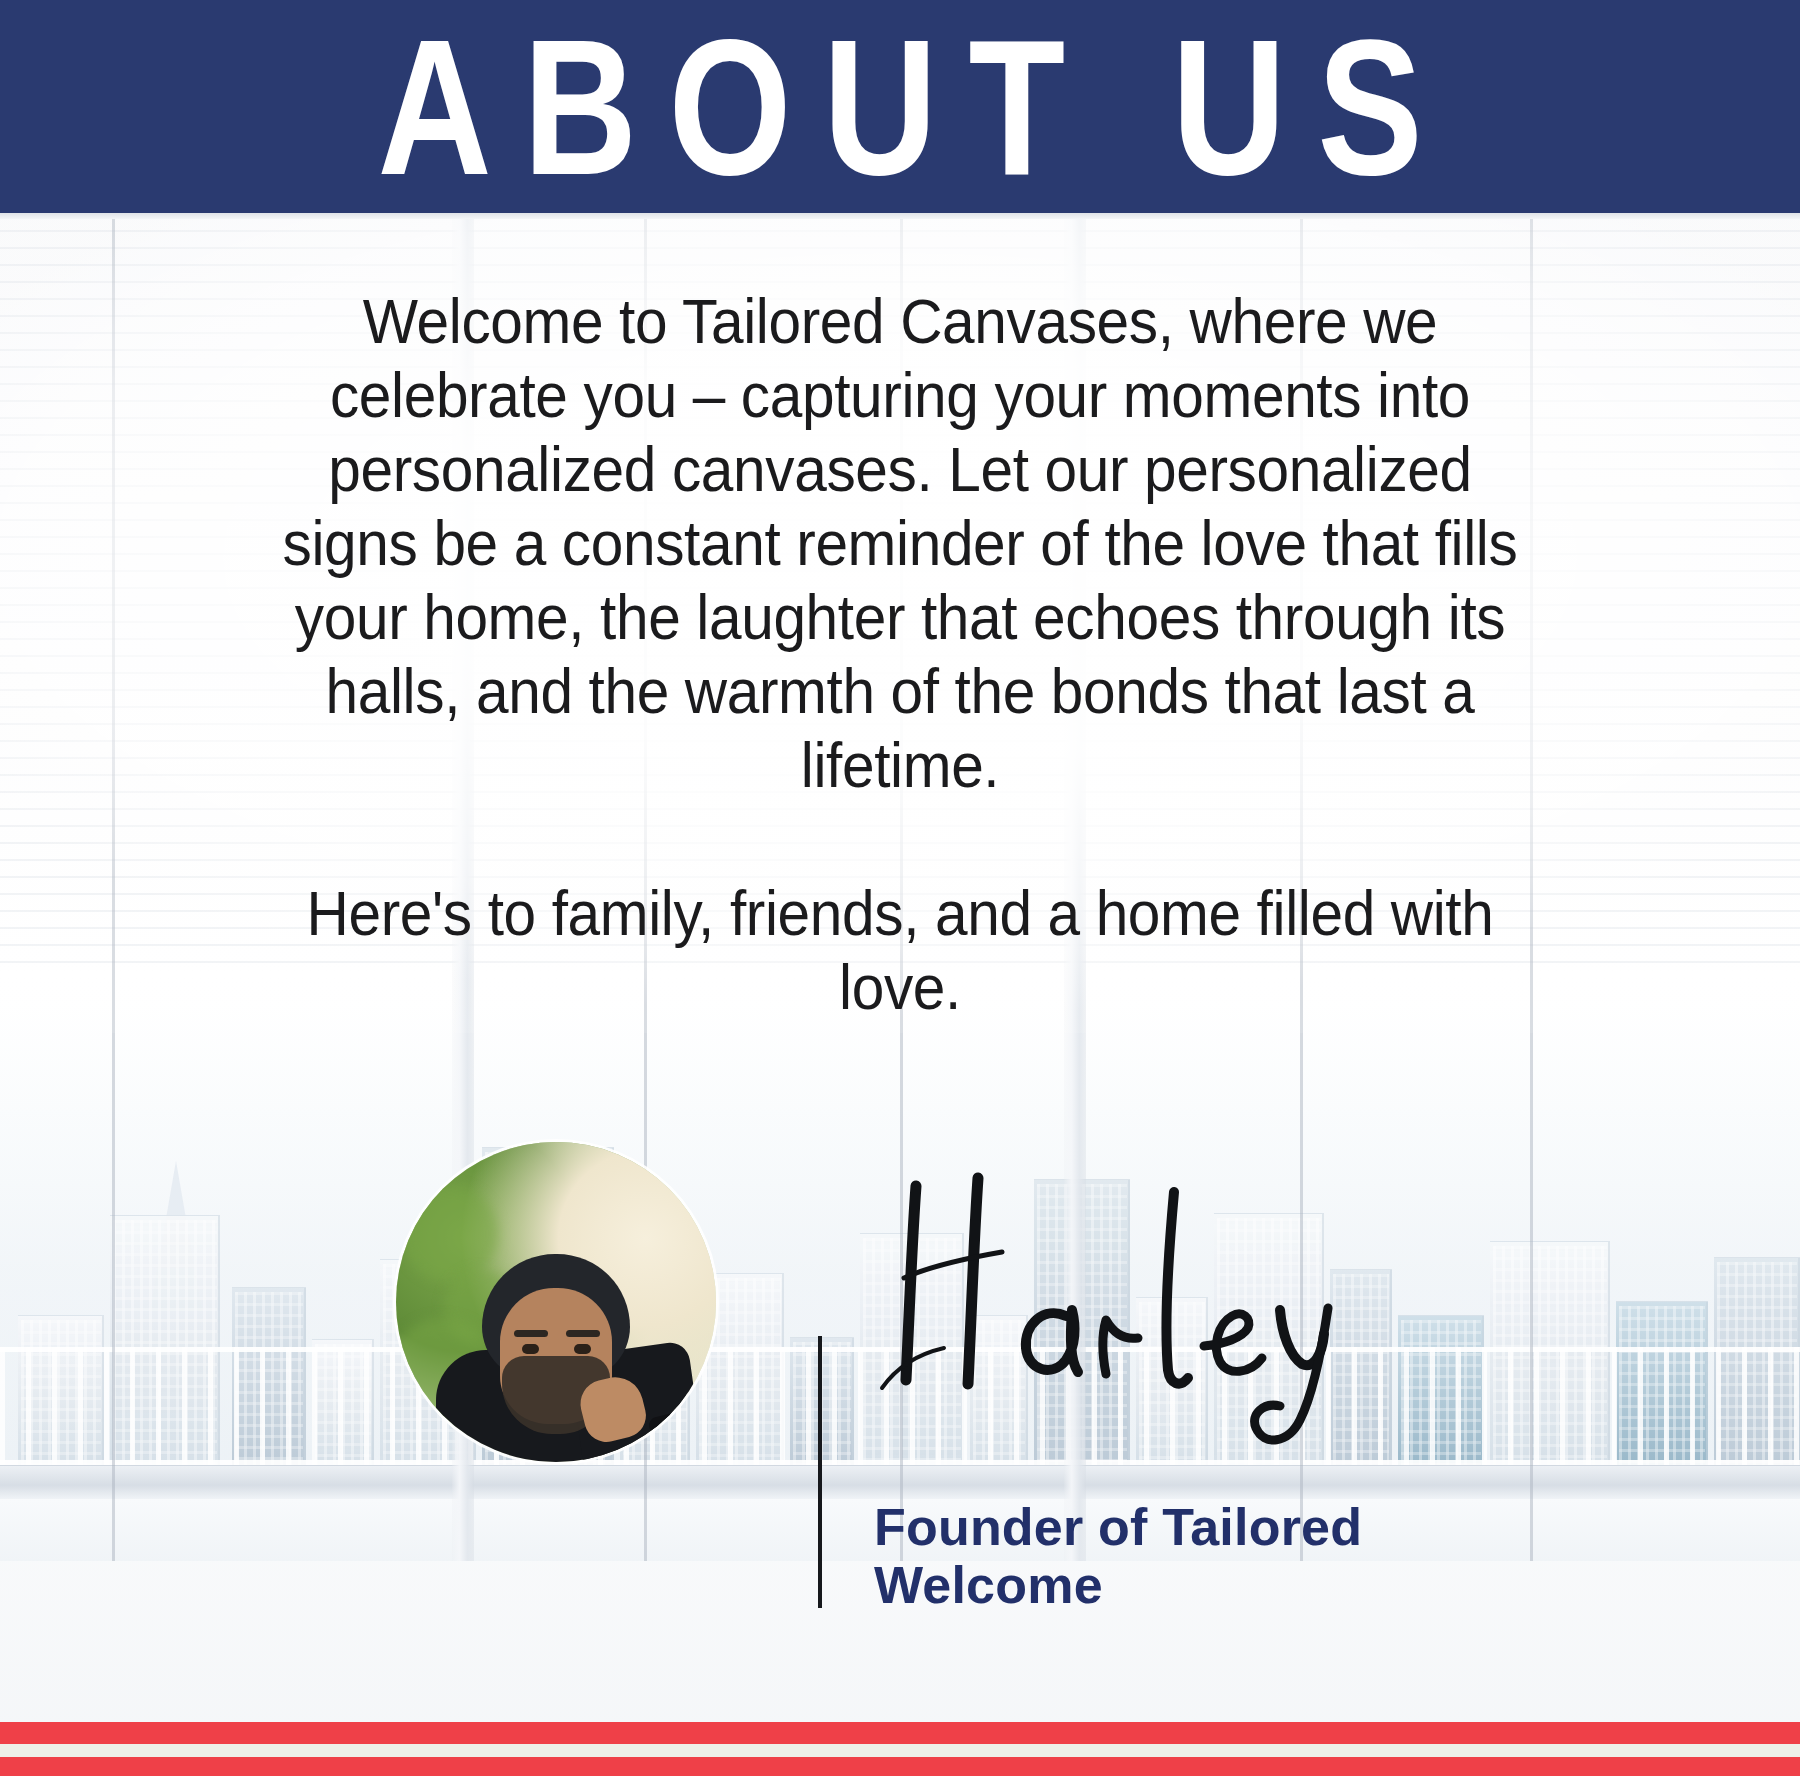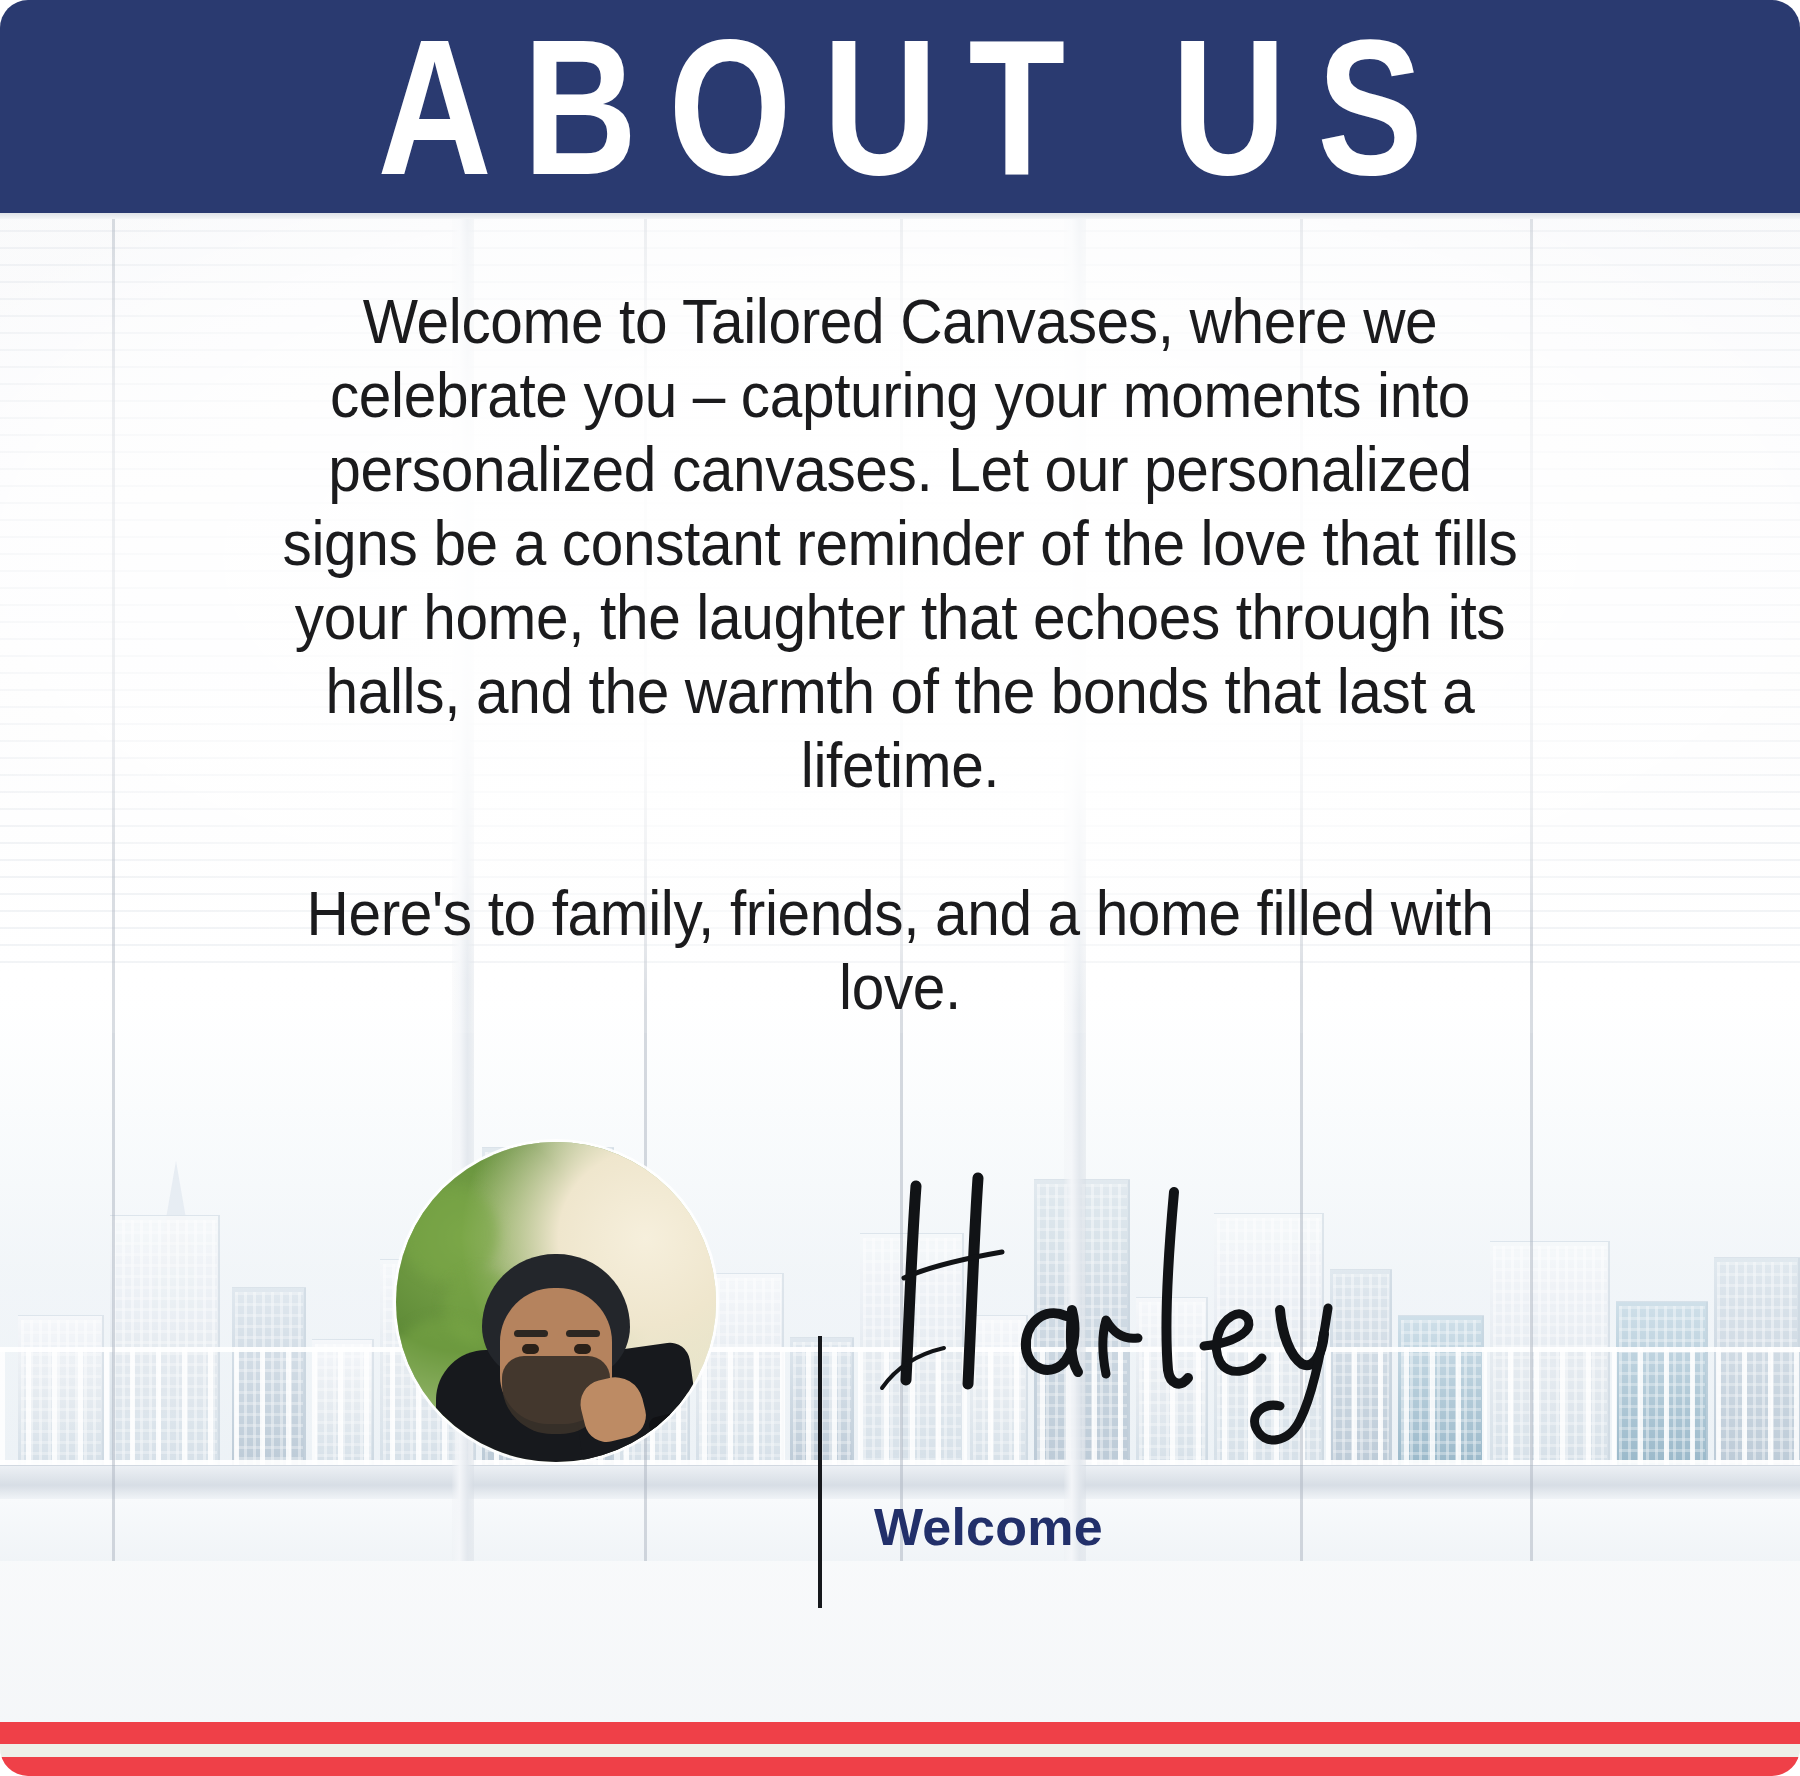--- a/index.html
+++ b/index.html
@@ -9,21 +9,20 @@
     background:#ffffff;
     overflow:hidden;
   }
 
   
   .poster{
     position:relative;
     width:1800px; height:1776px;
     overflow:hidden;
     background:#fdfdfe;
-    border-radius:28px;
   }
 
   
   .bg{
     position:absolute; inset:0;
     overflow:hidden;
     background:
       linear-gradient(180deg,#f7f8fa 0%,#fcfcfd 28%,#ffffff 55%,#fbfcfd 78%,#f4f6f8 100%);
   }
   
@@ -324,20 +323,21 @@
                  C366 176, 360 198, 368 214 C376 228, 398 226, 410 210" stroke-width="9"></path>
 
         <path d="M428 162 C430 186, 438 208, 450 216 C462 222, 470 206, 472 186" stroke-width="10"></path>
         <path d="M476 160 C470 200, 462 244, 448 272 C436 296, 412 298, 404 280
                  C398 266, 412 254, 428 258" stroke-width="9"></path>
       </g>
     </svg>
   </div>
 
   <div class="sig-role">
+    <div>Founder of Tailored</div>
     <div>Welcome</div>
   </div>
 
   <div class="stripe stripe-red-top"></div>
   <div class="stripe stripe-gap"></div>
   <div class="stripe stripe-red-bottom"></div>
 
 </div>
 
 </body></html>

